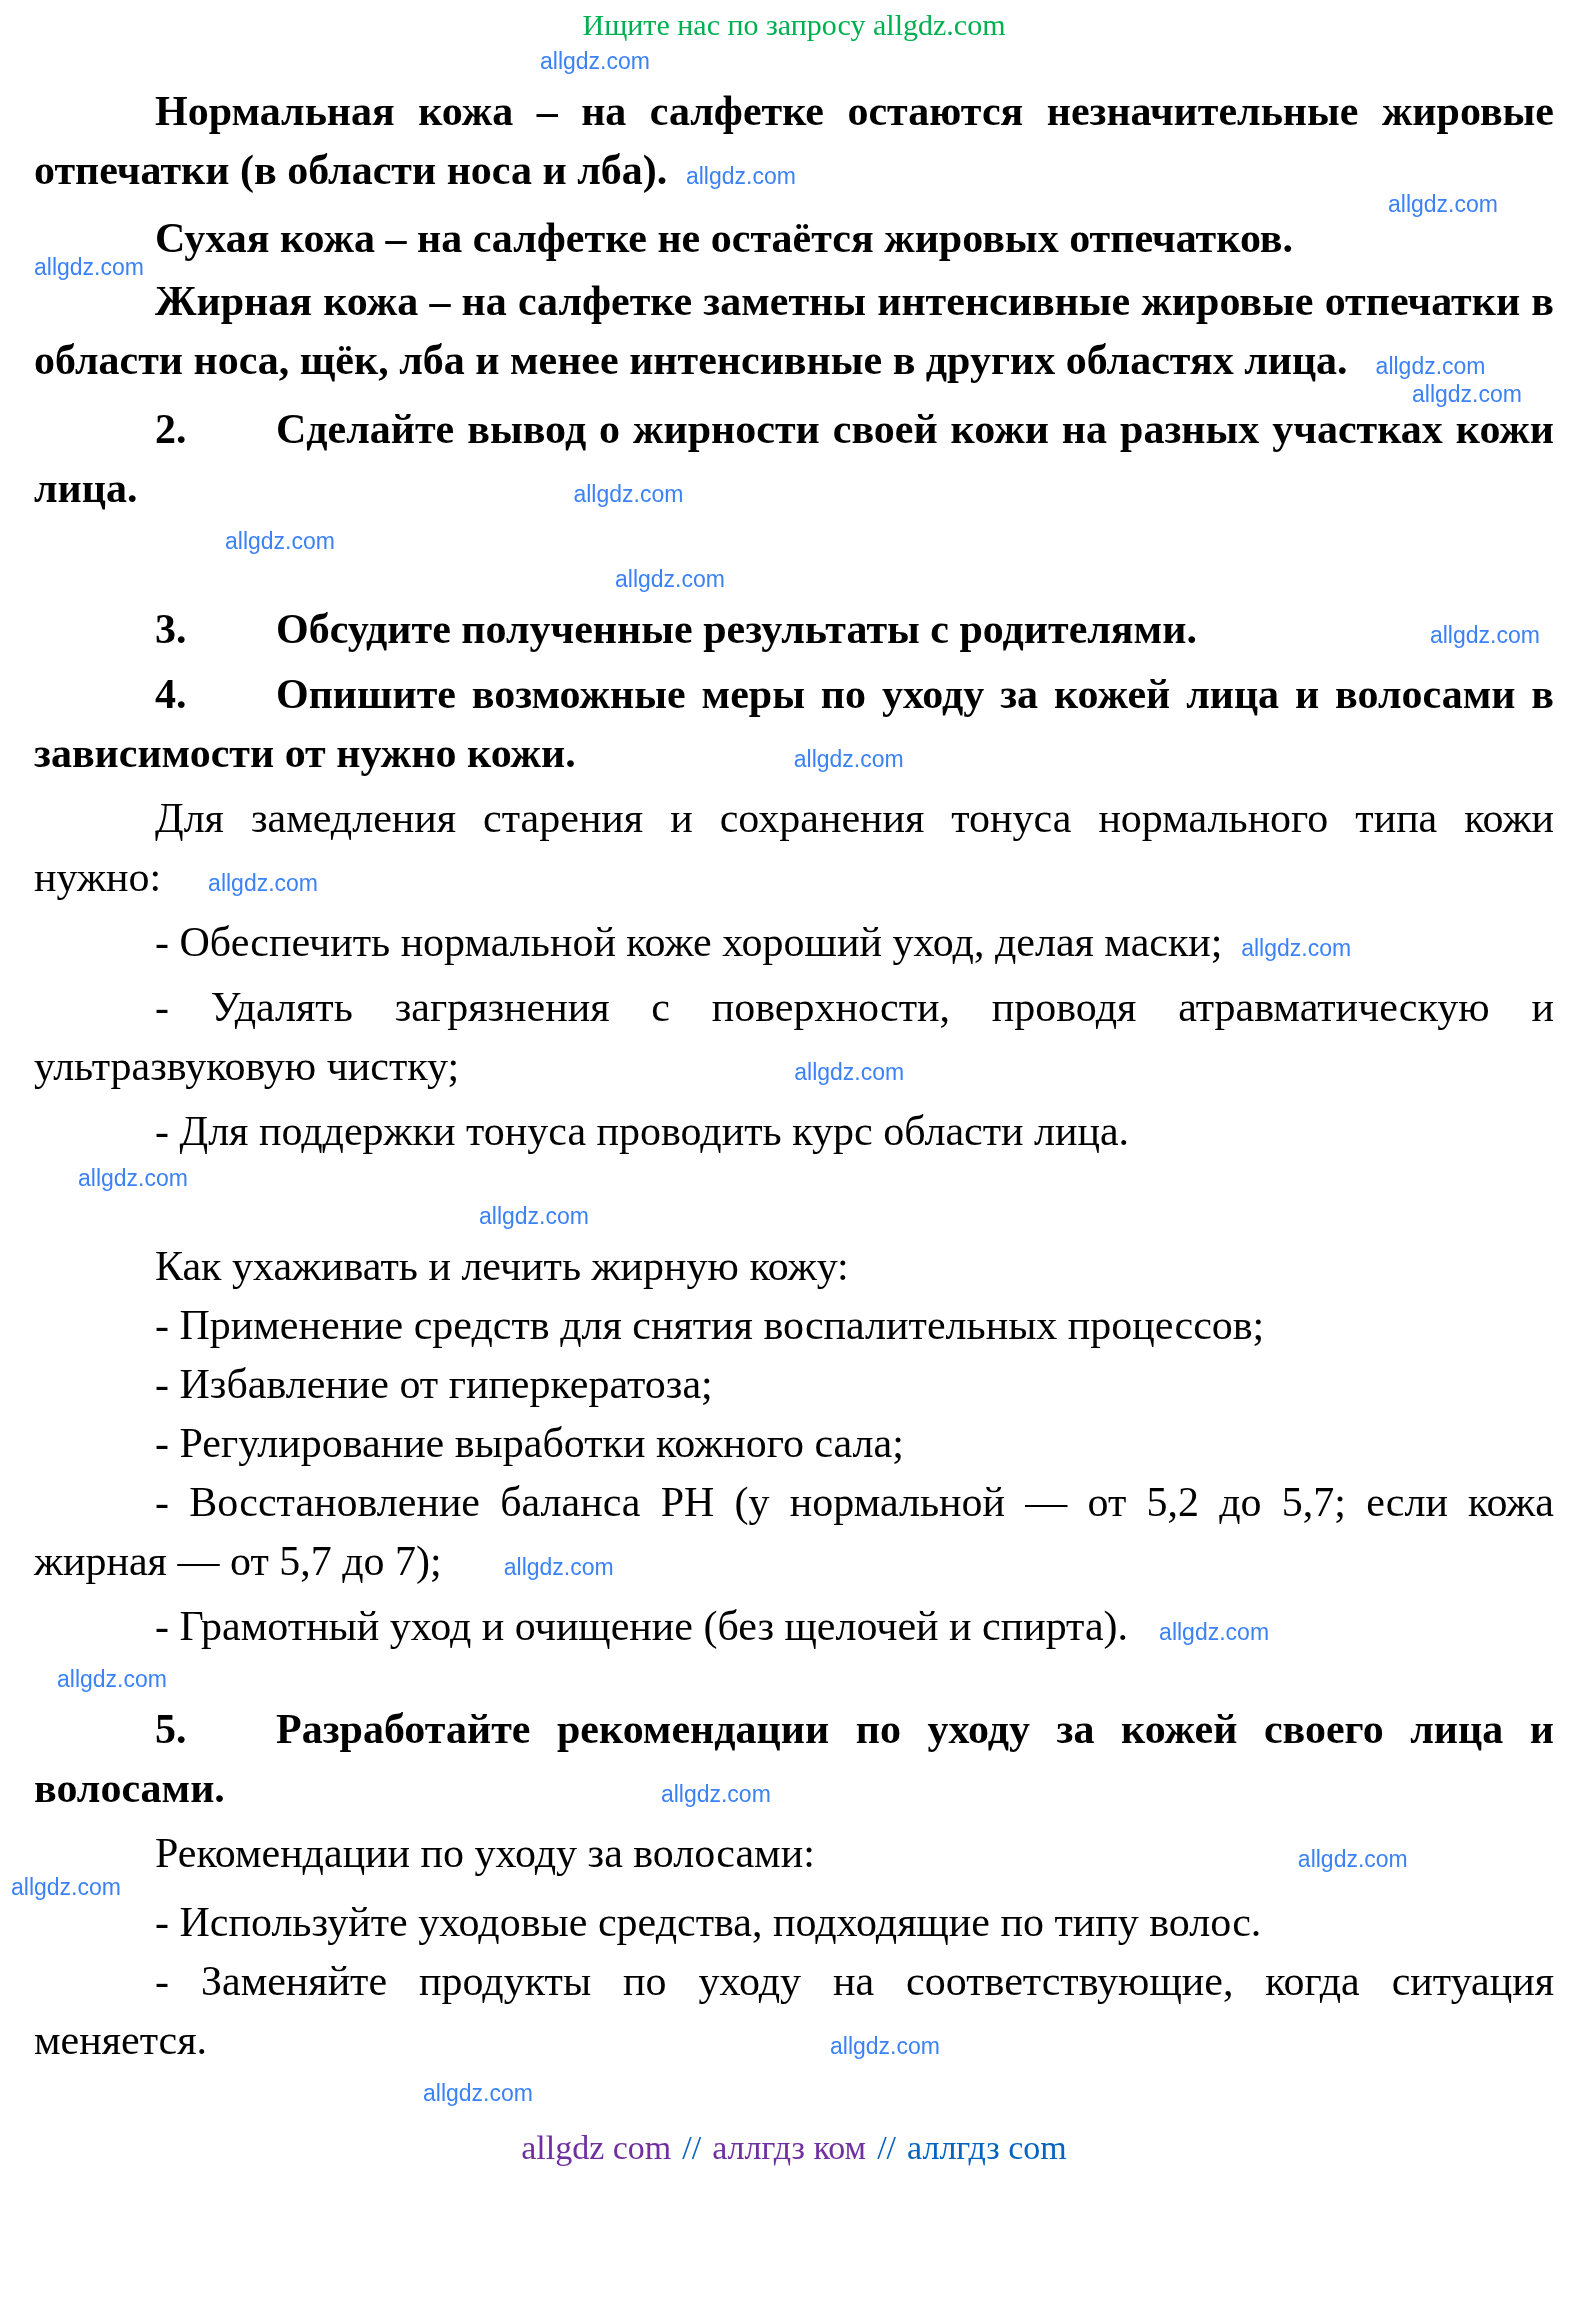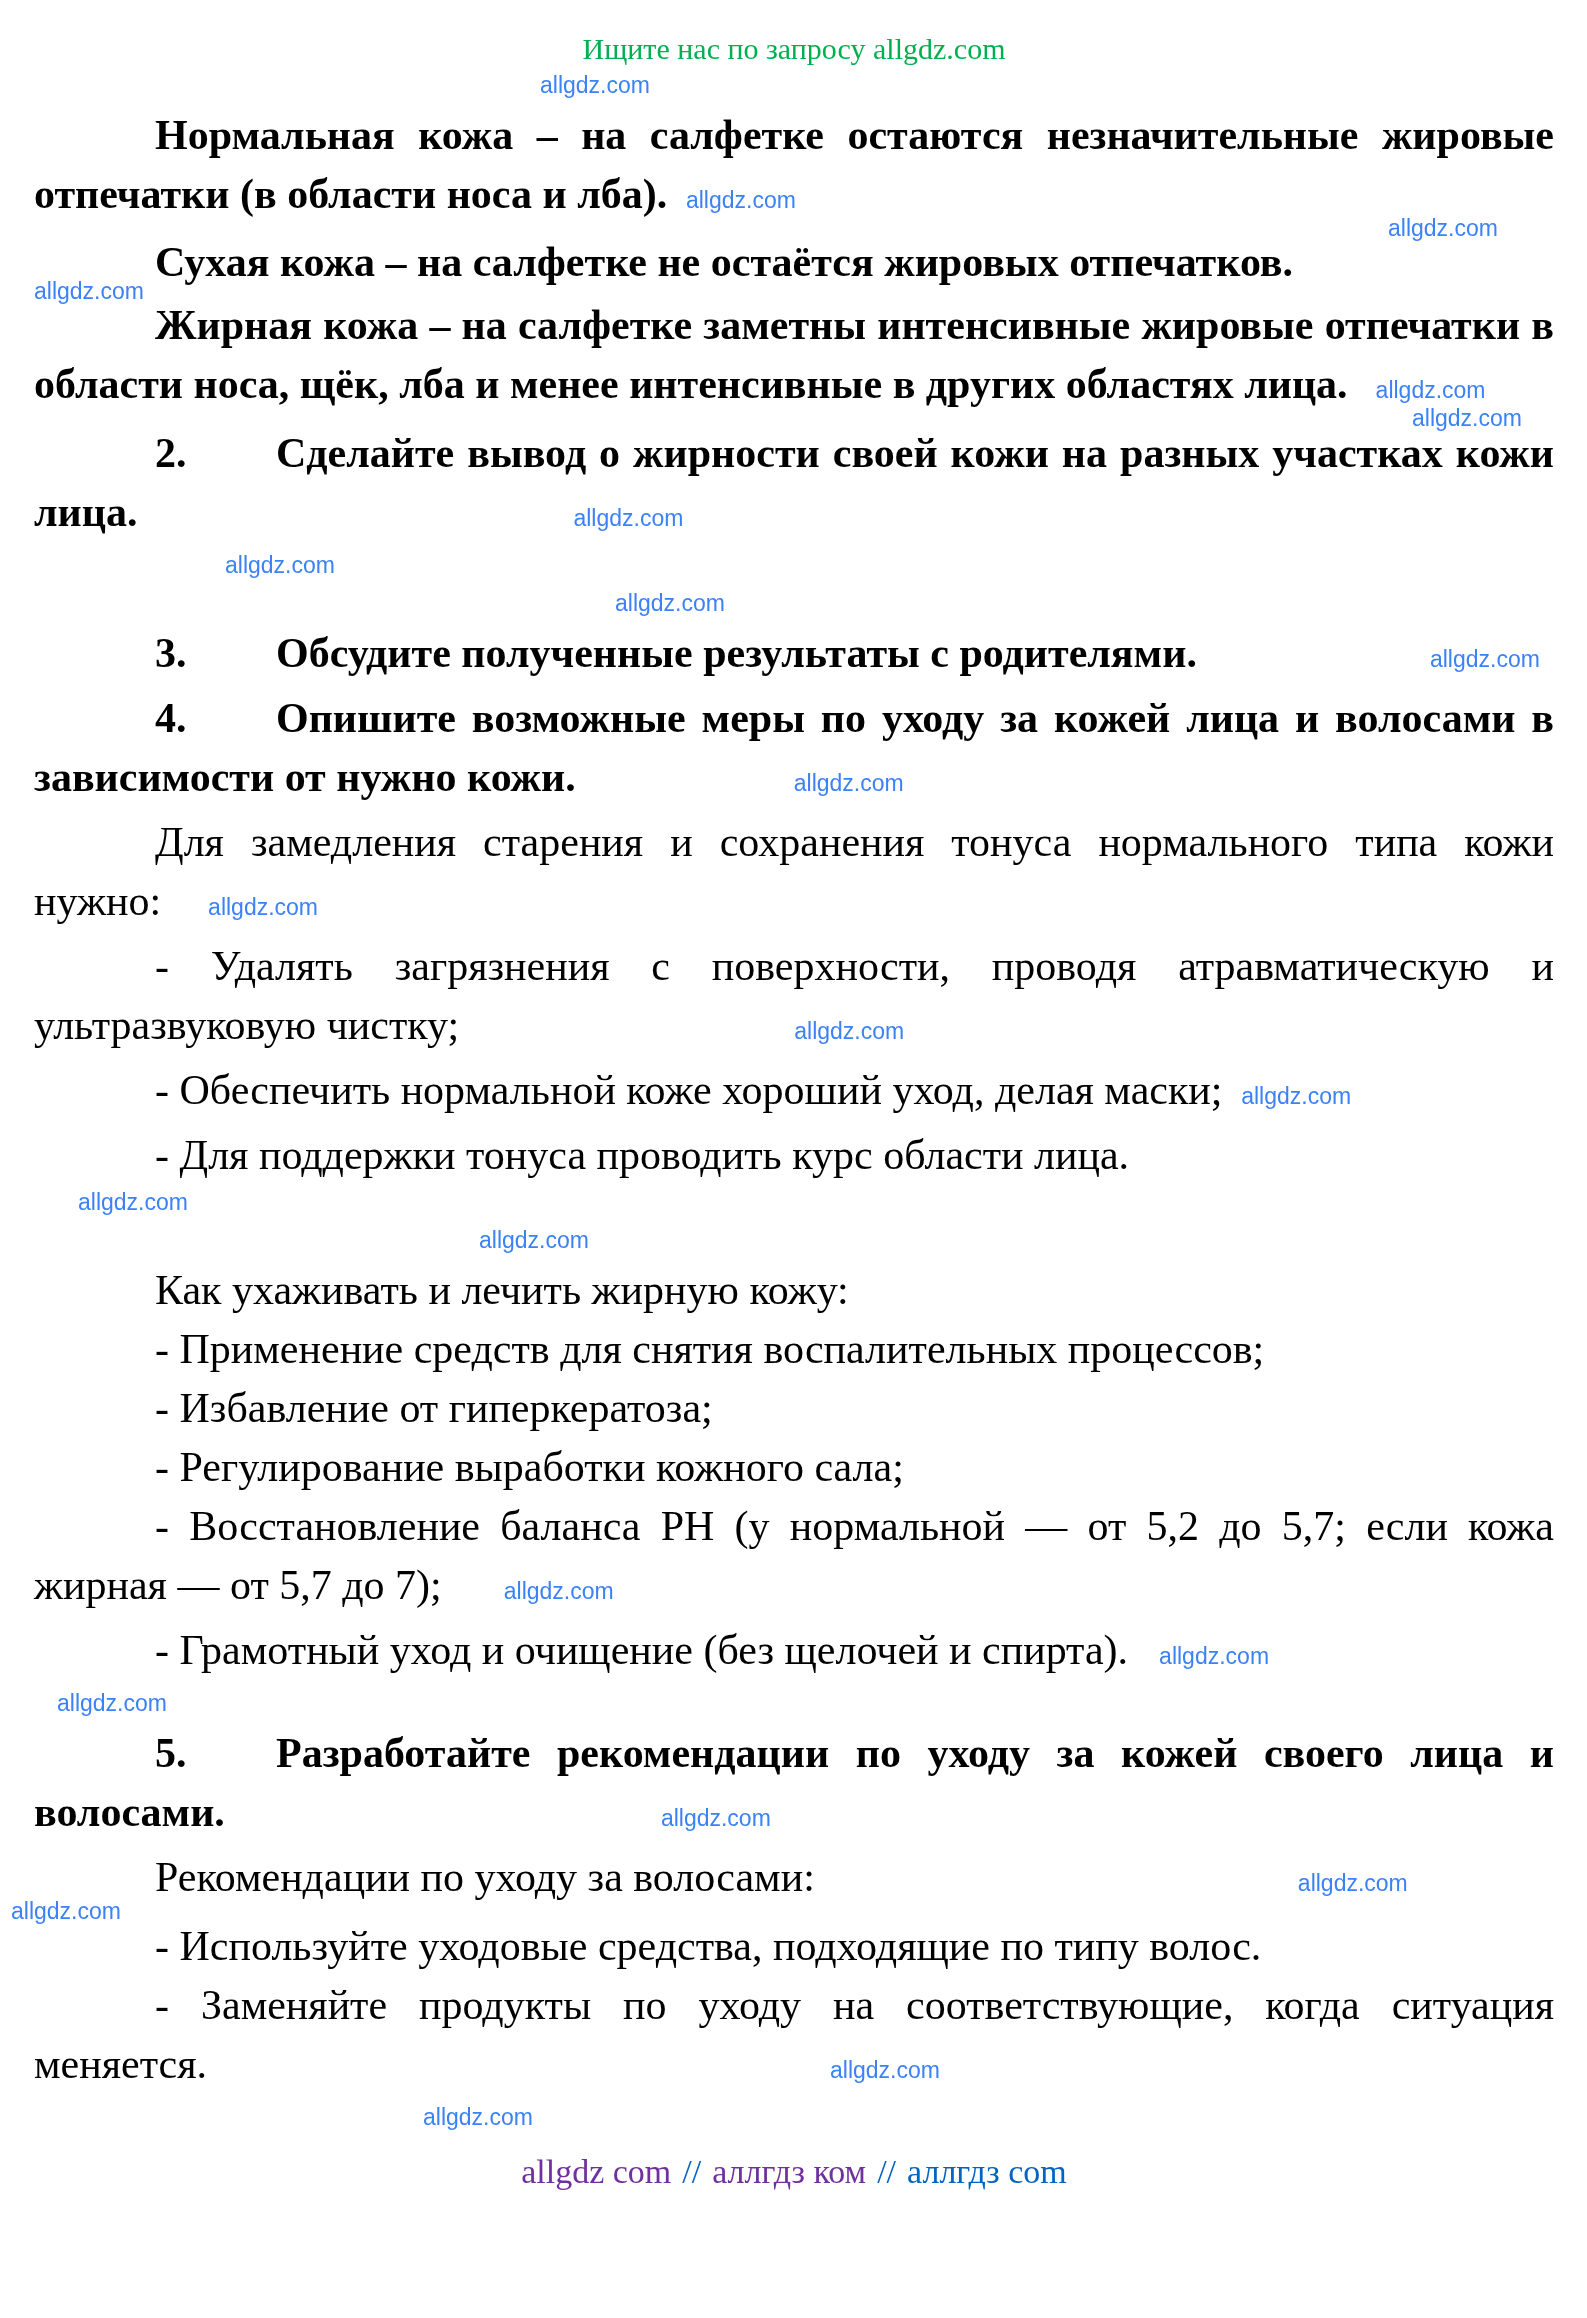--- a/index.html
+++ b/index.html
@@ -5,21 +5,20 @@
   * { margin:0; padding:0; box-sizing:border-box; }
   html, body { background:#ffffff; }
   .page {
     width:1588px; min-height:2319px; background:#ffffff;
     font-family:"Liberation Serif","DejaVu Serif",serif;
     color:#000; padding:4.7px 34px 7.8px 34px; position:relative; overflow:hidden;
   }
   .promo {
     text-align:center; font-size:30px; line-height:39px; color:#00b050;
     font-family:"Liberation Serif","DejaVu Serif",serif;
-    margin-top:24px;
   }
   .para {
     font-size:42px; line-height:59px; text-align:justify; text-indent:121px;
     color:#000;
   }
   .para.bold { font-weight:bold; }
   .num { display:inline-block; min-width:121px; text-indent:0; }
   .wm {
     font-family:"Liberation Sans","DejaVu Sans",sans-serif;
     font-size:23px; color:#3b82f6; font-weight:normal; letter-spacing:0;
@@ -63,23 +62,23 @@
 
   <div class="wm-row" style="margin-left:191px"><span class="wm">allgdz.com</span></div>
   <div class="wm-row" style="margin-left:581px"><span class="wm">allgdz.com</span></div>
 
   <p class="para bold"><span class="num">3.</span><span>Обсудите полученные результаты с родителями.</span><span class="wm wm-inline" style="margin-left:233px">allgdz.com</span></p>
 
   <p class="para bold"><span class="num">4.</span><span>Опишите возможные меры по уходу за кожей лица и волосами в зависимости от нужно кожи.</span><span class="wm wm-inline" style="margin-left:218px">allgdz.com</span></p>
 
   <p class="para"><span>Для замедления старения и сохранения тонуса нормального типа кожи нужно:</span><span class="wm wm-inline" style="margin-left:47px">allgdz.com</span></p>
 
+  <p class="para"><span>- Обеспечить нормальной коже хороший уход, делая маски;</span><span class="wm wm-inline" style="margin-left:18.7px">allgdz.com</span></p>
+
   <p class="para"><span>- Удалять загрязнения с поверхности, проводя атравматическую и ультразвуковую чистку;</span><span class="wm wm-inline" style="margin-left:335px">allgdz.com</span></p>
-
-  <p class="para"><span>- Обеспечить нормальной коже хороший уход, делая маски;</span><span class="wm wm-inline" style="margin-left:18.7px">allgdz.com</span></p>
 
   <p class="para"><span>- Для поддержки тонуса проводить курс области лица.</span></p>
 
   <div class="wm-row" style="margin-left:44px"><span class="wm">allgdz.com</span></div>
   <div class="wm-row" style="margin-left:445px"><span class="wm">allgdz.com</span></div>
 
   <p class="para"><span>Как ухаживать и лечить жирную кожу:</span></p>
 
   <p class="para"><span>- Применение средств для снятия воспалительных процессов;</span></p>
 

